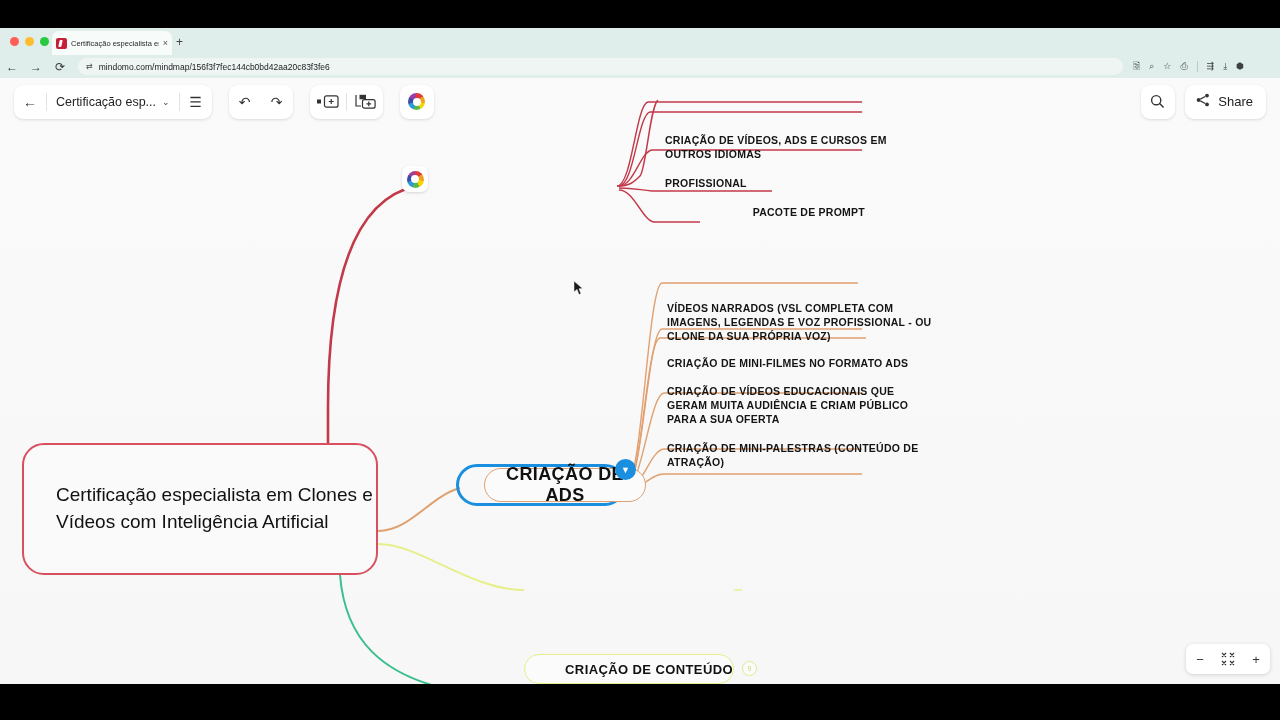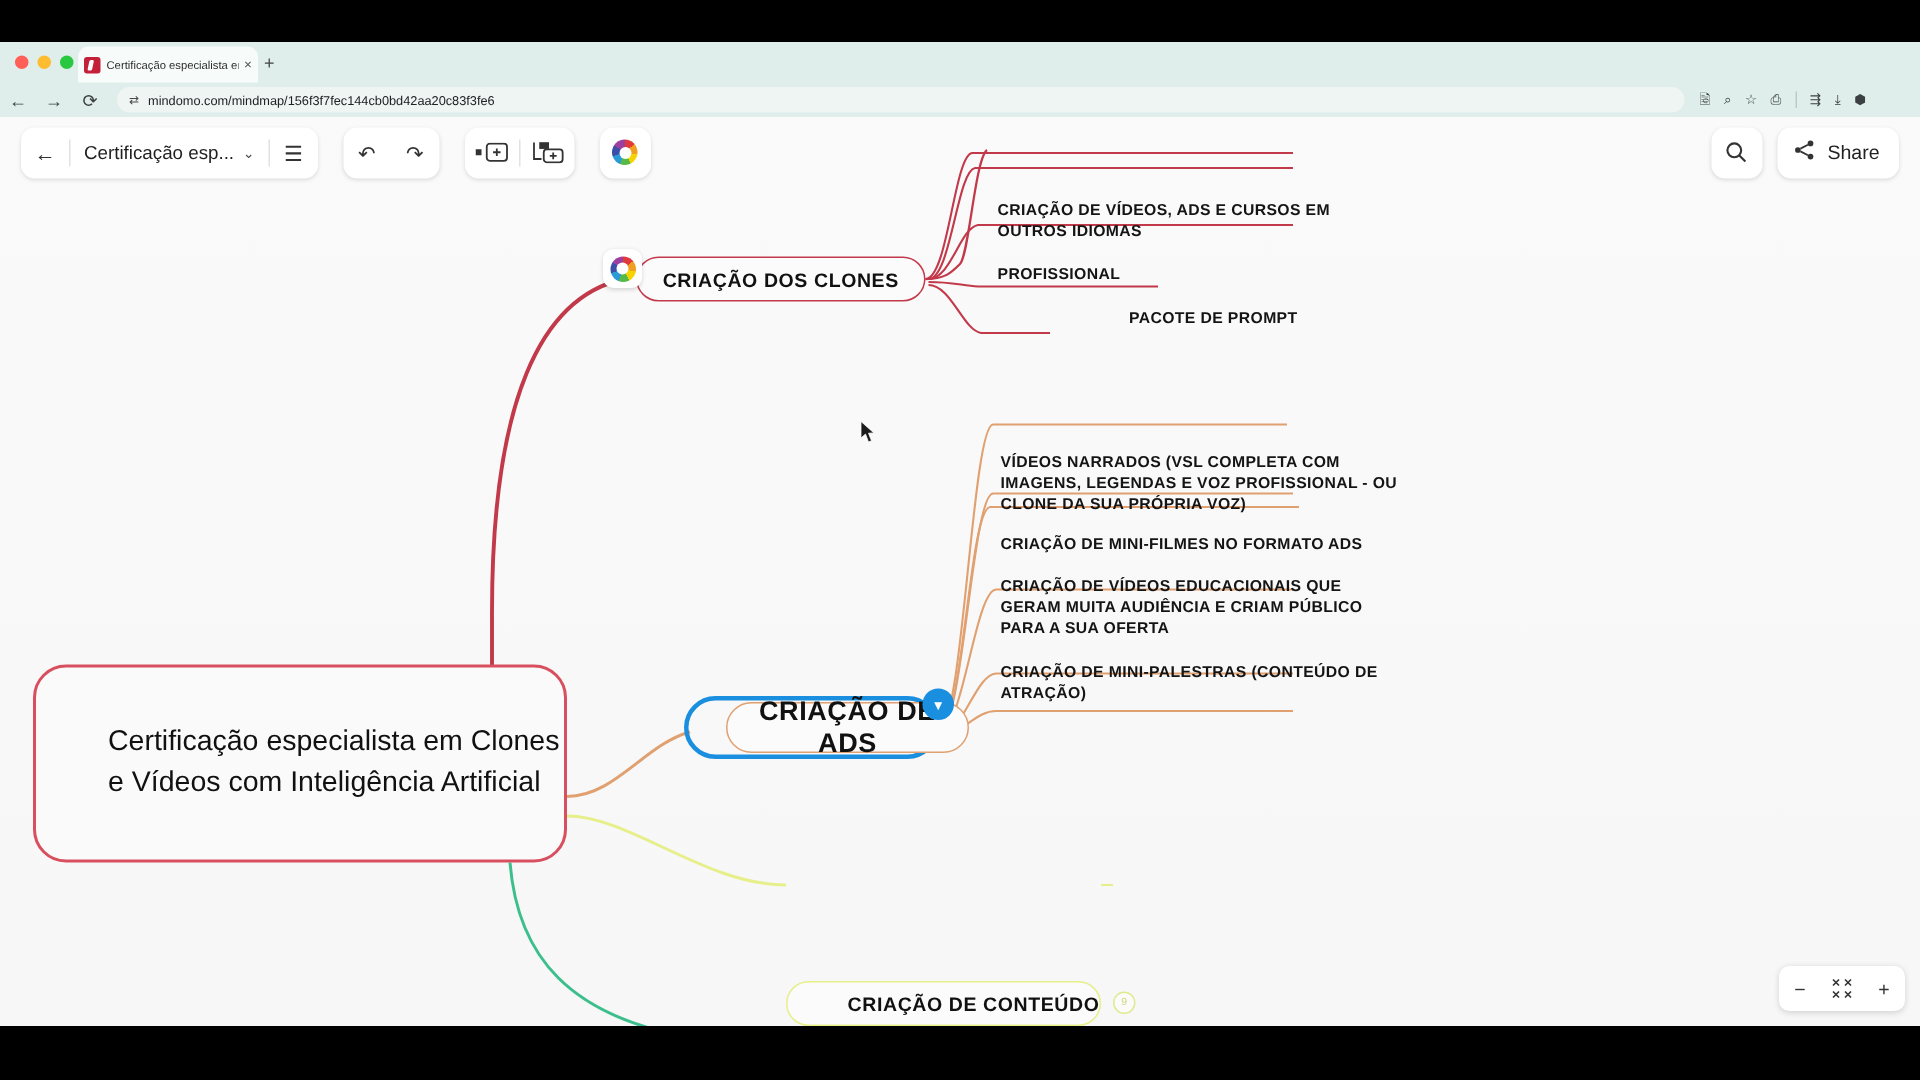--- a/index.html
+++ b/index.html
@@ -75,21 +75,21 @@
   
   .canvas { position:absolute; left:0; top:0; width:1280px; height:606px; }
   svg.links { position:absolute; left:0; top:0; width:1280px; height:606px; }
 
   .node { position:absolute; display:flex; align-items:center;
           justify-content:center; text-align:center; background:#fbfbfb;
           font-weight:bold; letter-spacing:.4px; color:#111; }
 
   .central { left:22px; top:365px; width:356px; height:132px; border:2.5px solid #d8505f;
              border-radius:22px; background:#fafafa; justify-content:flex-start;
-             padding-left:48px; }
+             padding-left:32px; }
   .central span { font-size:19px; font-weight:normal; line-height:1.42;
                   letter-spacing:0; text-align:left; color:#111; }
 
   .n-clones { left:424px; top:93px; width:193px; height:30px;
               border:1.6px solid #c2394a; border-radius:16px; font-size:13px; }
   .n-ads { left:484px; top:390px; width:162px; height:34px;
            border:1.5px solid #e0a070; border-radius:18px; font-size:18px;
            background:#fbfbfb; }
   .n-ads-sel { position:absolute; left:456px; top:386px; width:170px; height:42px;
                border:3.5px solid #1a8fe0; border-radius:22px; }
@@ -188,23 +188,20 @@
 
       <path d="M340,497 C345,560 380,600 462,614" stroke="#3cbf8d" stroke-width="2" fill="none"></path>
     </svg>
 
     <div class="canvas">
 
       <div class="node central">
         <span>Certificação especialista em Clones e Vídeos com Inteligência Artificial</span>
       </div>
 
-      <div class="node n-clones">
-        <span>CRIAÇÃO DOS CLONES</span>
-      </div>
       <div style="position:absolute;left:402px;top:88px;width:26px;height:26px;background:#fff;border-radius:7px;box-shadow:0 1px 3px rgba(0,0,0,.15);display:flex;align-items:center;justify-content:center;">
         <span class="mlogo"></span>
       </div>
 
       <div class="leaf" style="left:665px;top:56px;width:270px;">CRIAÇÃO DE VÍDEOS, ADS E CURSOS EM OUTROS IDIOMAS</div>
       <div class="leaf" style="left:665px;top:99px;width:200px;">PROFISSIONAL</div>
       <div class="leaf" style="left:665px;top:128px;width:200px;text-align:right;">PACOTE DE PROMPT</div>
 
       <div class="n-ads-sel"></div>
       <div class="node n-ads">

